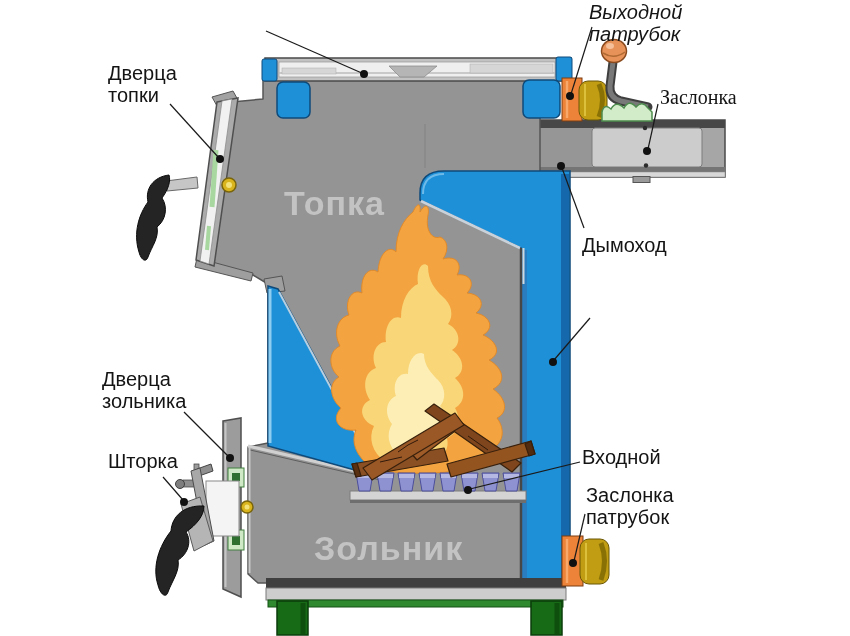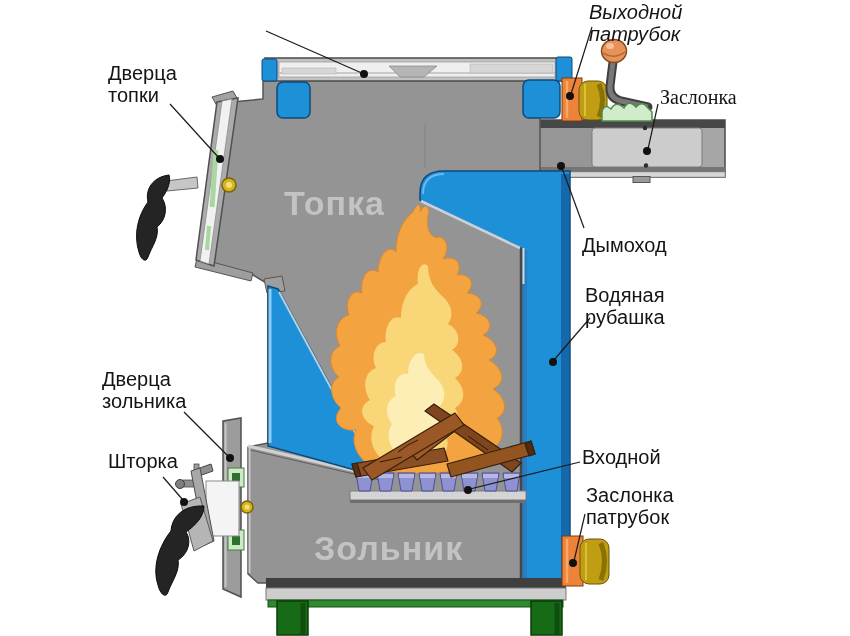--- a/index.html
+++ b/index.html
@@ -245,22 +245,20 @@
         </g>
   </g>
 </svg>
 
   <div class="lbl" style="left:108px;top:62px;">Дверца
 топки</div>
   <div class="lbl" style="left:589px;top:1px;font-style:italic;">Выходной
 патрубок</div>
   <div class="lbl" style="left:660px;top:86px;font-family:Liberation Serif, serif;">Заслонка</div>
   <div class="lbl" style="left:582px;top:234px;">Дымоход</div>
-  <div class="lbl" style="left:585px;top:284px;">Водяная
-рубашка</div>
   <div class="lbl" style="left:582px;top:446px;">Входной</div>
   <div class="lbl" style="left:586px;top:484px;">Заслонка
 патрубок</div>
   <div class="lbl" style="left:102px;top:368px;">Дверца
 зольника</div>
   <div class="lbl" style="left:108px;top:450px;">Шторка</div>
 
   <div class="chamber" style="left:284px;top:184px;">Топка</div>
   <div class="chamber" style="left:314px;top:529px;">Зольник</div>
 

